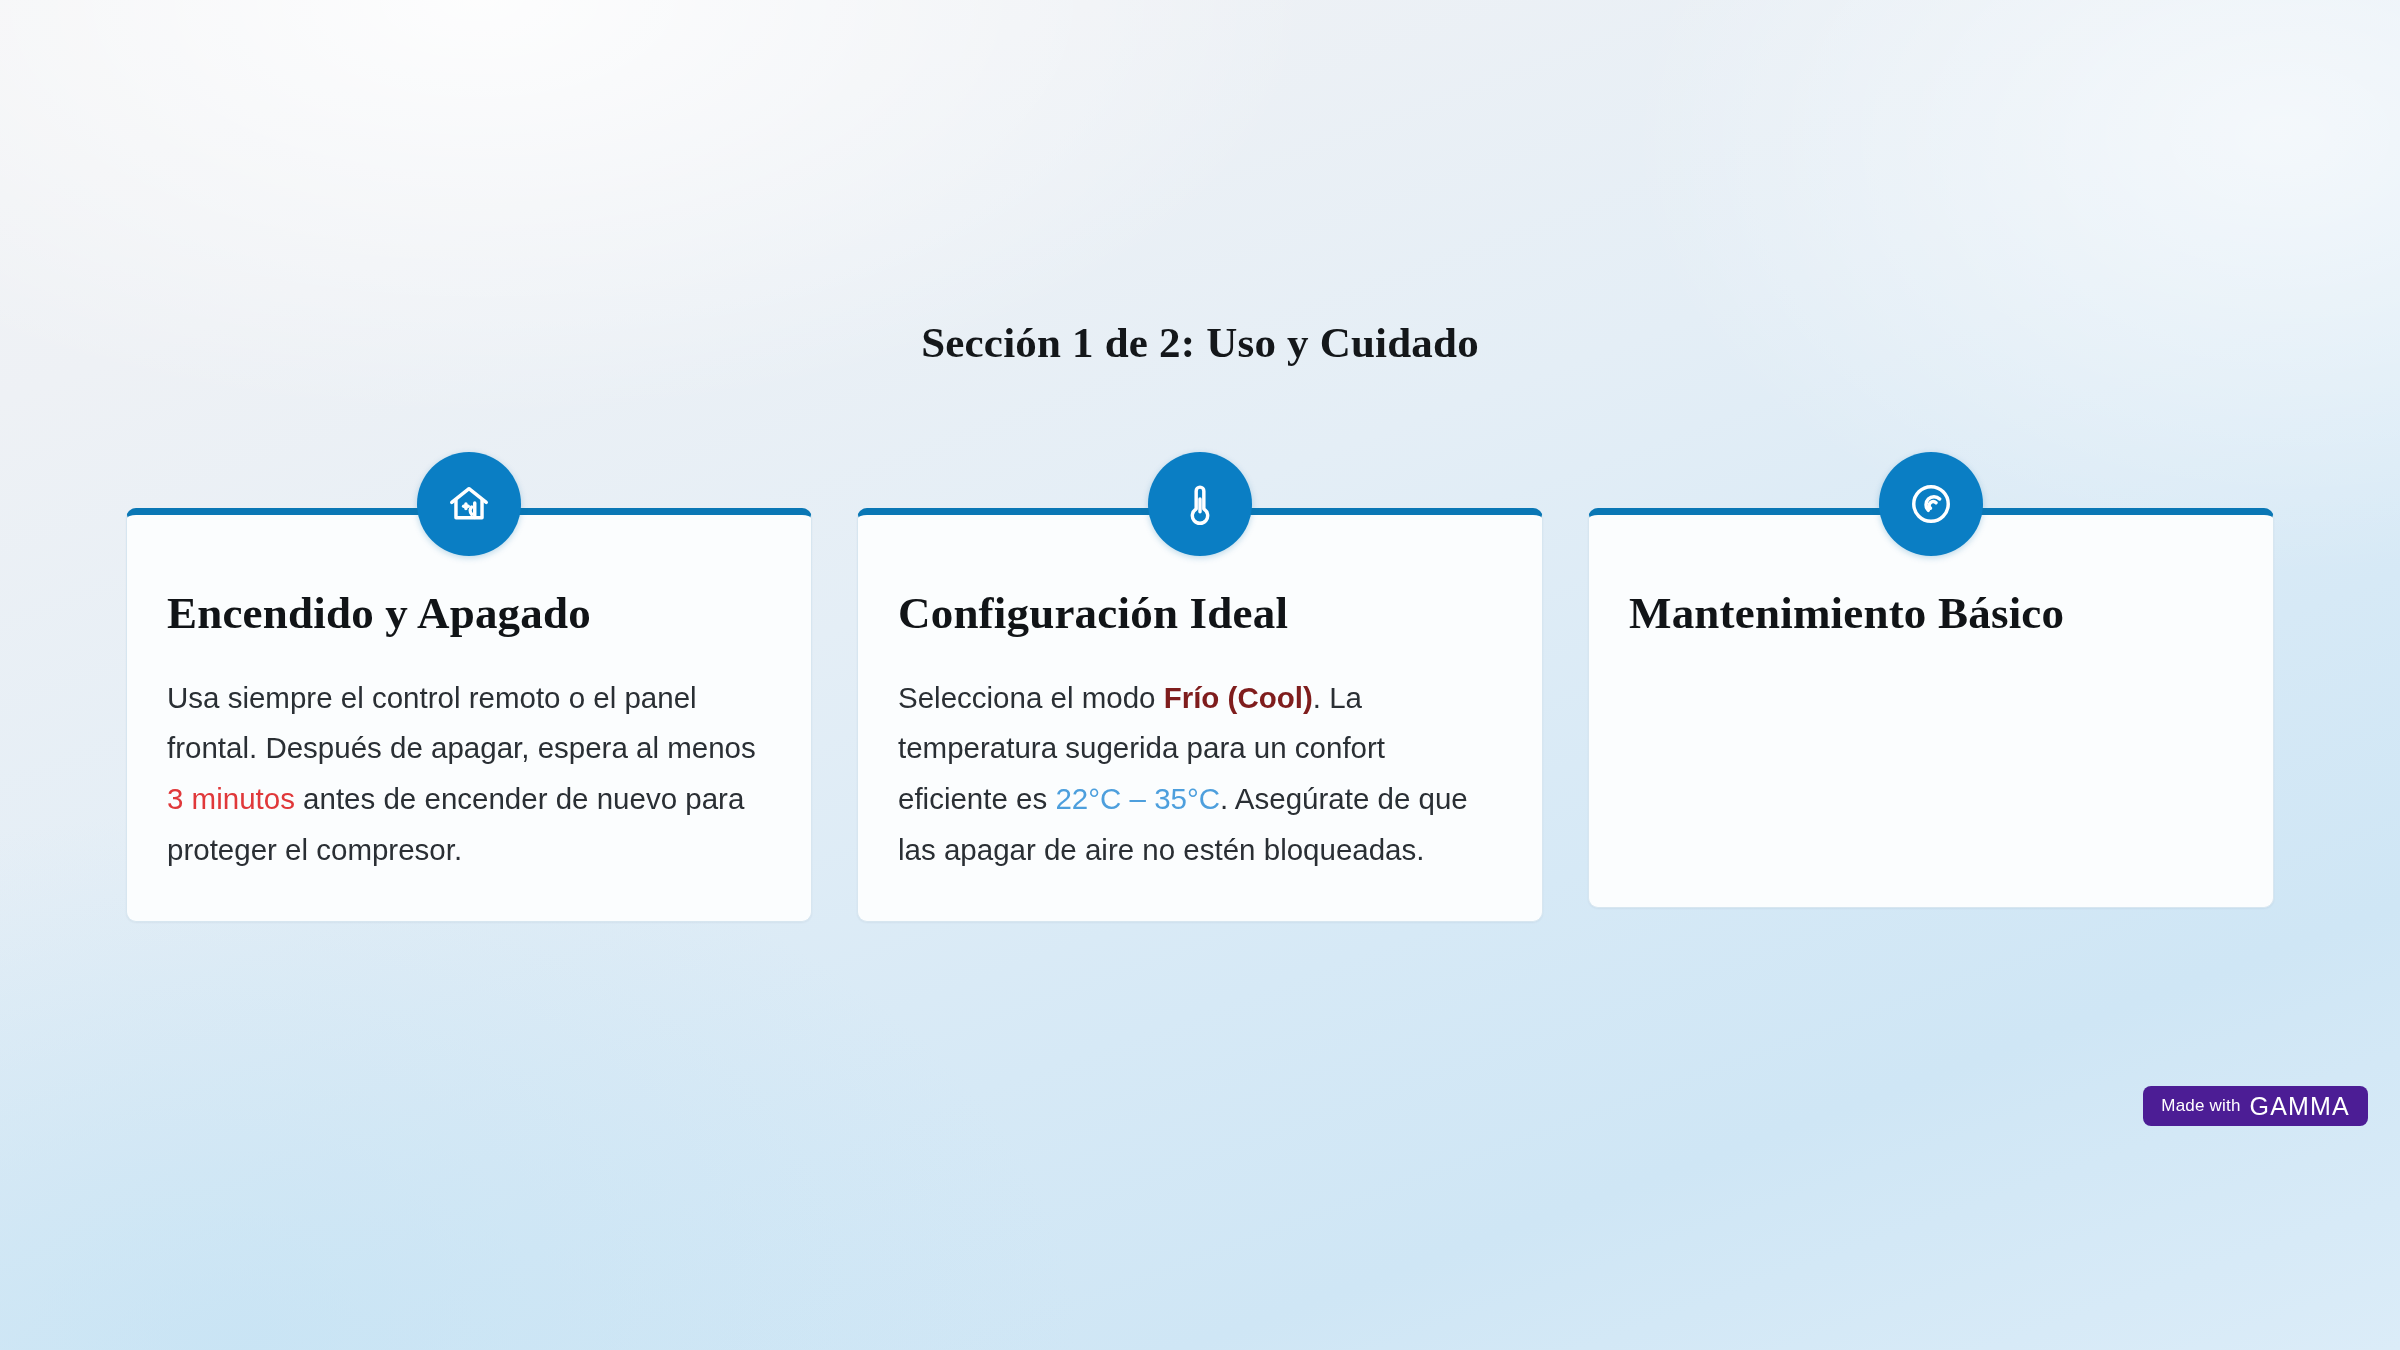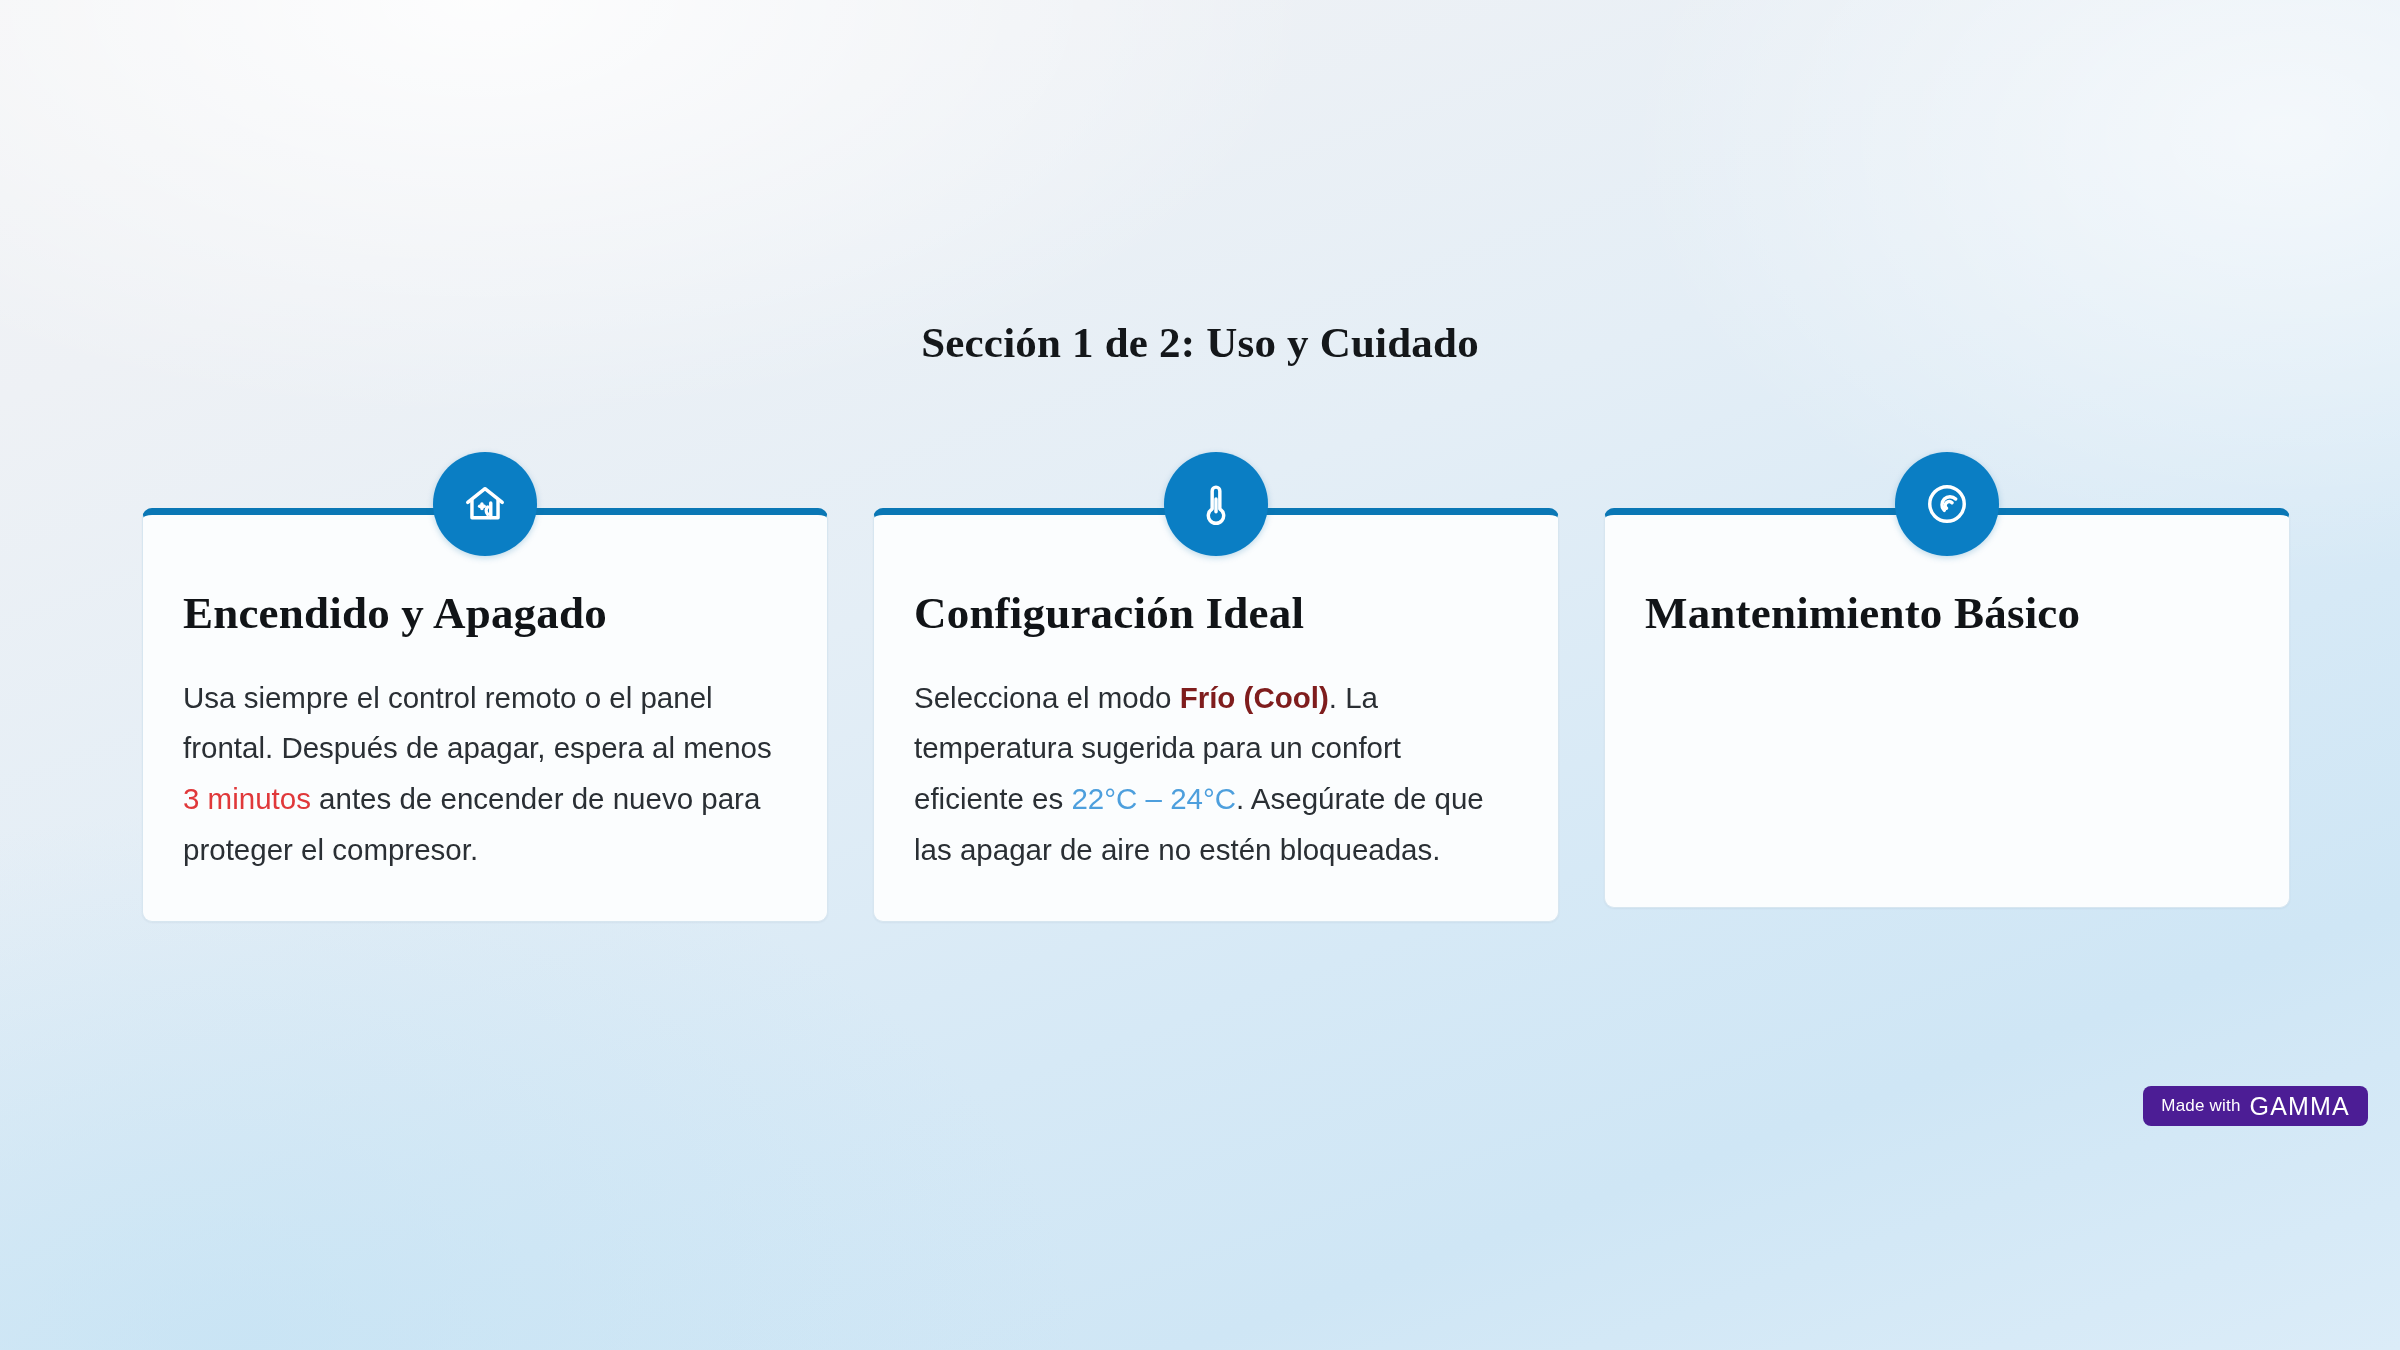--- a/index.html
+++ b/index.html
@@ -47,21 +47,20 @@
 
   .cards {
     position: absolute;
     top: 508px;
     left: 126px;
     width: 2148px;
     display: flex;
     justify-content: space-between;
     align-items: flex-start;
     gap: 24px;
-    margin-left: 16px;
   }
 
   .card {
     position: relative;
     width: 686px;
     box-sizing: border-box;
     background: #fbfdfe;
     border: 1px solid #d7e6f0;
     border-top: 7px solid #0a77b5;
     border-radius: 10px;
@@ -162,21 +161,21 @@
     </div>
 
     <div class="card">
       <div class="card-icon">
         <svg viewBox="0 0 24 24" aria-hidden="true">
           <path d="M14 14.6V5.2a2 2 0 0 0-4 0v9.4a4 4 0 1 0 4 0z"></path>
           <path d="M12 9.4v6.6"></path>
         </svg>
       </div>
       <h2 class="card-title">Configuración Ideal</h2>
-      <p class="card-body"><span>Selecciona el modo </span><span class="hl-bold">Frío (Cool)</span><span>. La temperatura sugerida para un confort eficiente es </span><span class="hl-blue">22°C – 24°C</span><span>. Asegúrate de que las apagar de aire no estén bloqueadas.</span></p>
+      <p class="card-body"><span>Selecciona el modo </span><span class="hl-bold">Frío (Cool)</span><span>. La temperatura sugerida para un confort eficiente es </span><span class="hl-blue">22°C – 35°C</span><span>. Asegúrate de que las apagar de aire no estén bloqueadas.</span></p>
     </div>
 
     <div class="card">
       <div class="card-icon">
         <svg viewBox="0 0 24 24" aria-hidden="true">
           <circle cx="12" cy="12" r="9"></circle>
           <path d="M16.5 9.4c-1.6-1.6-4.3-1.6-5.9 0s-1.6 4.3 0 5.9"></path>
           <path d="M14.6 11.3c-0.8-0.8-2.1-0.8-2.9 0s-0.8 2.1 0 2.9"></path>
         </svg>
       </div>

